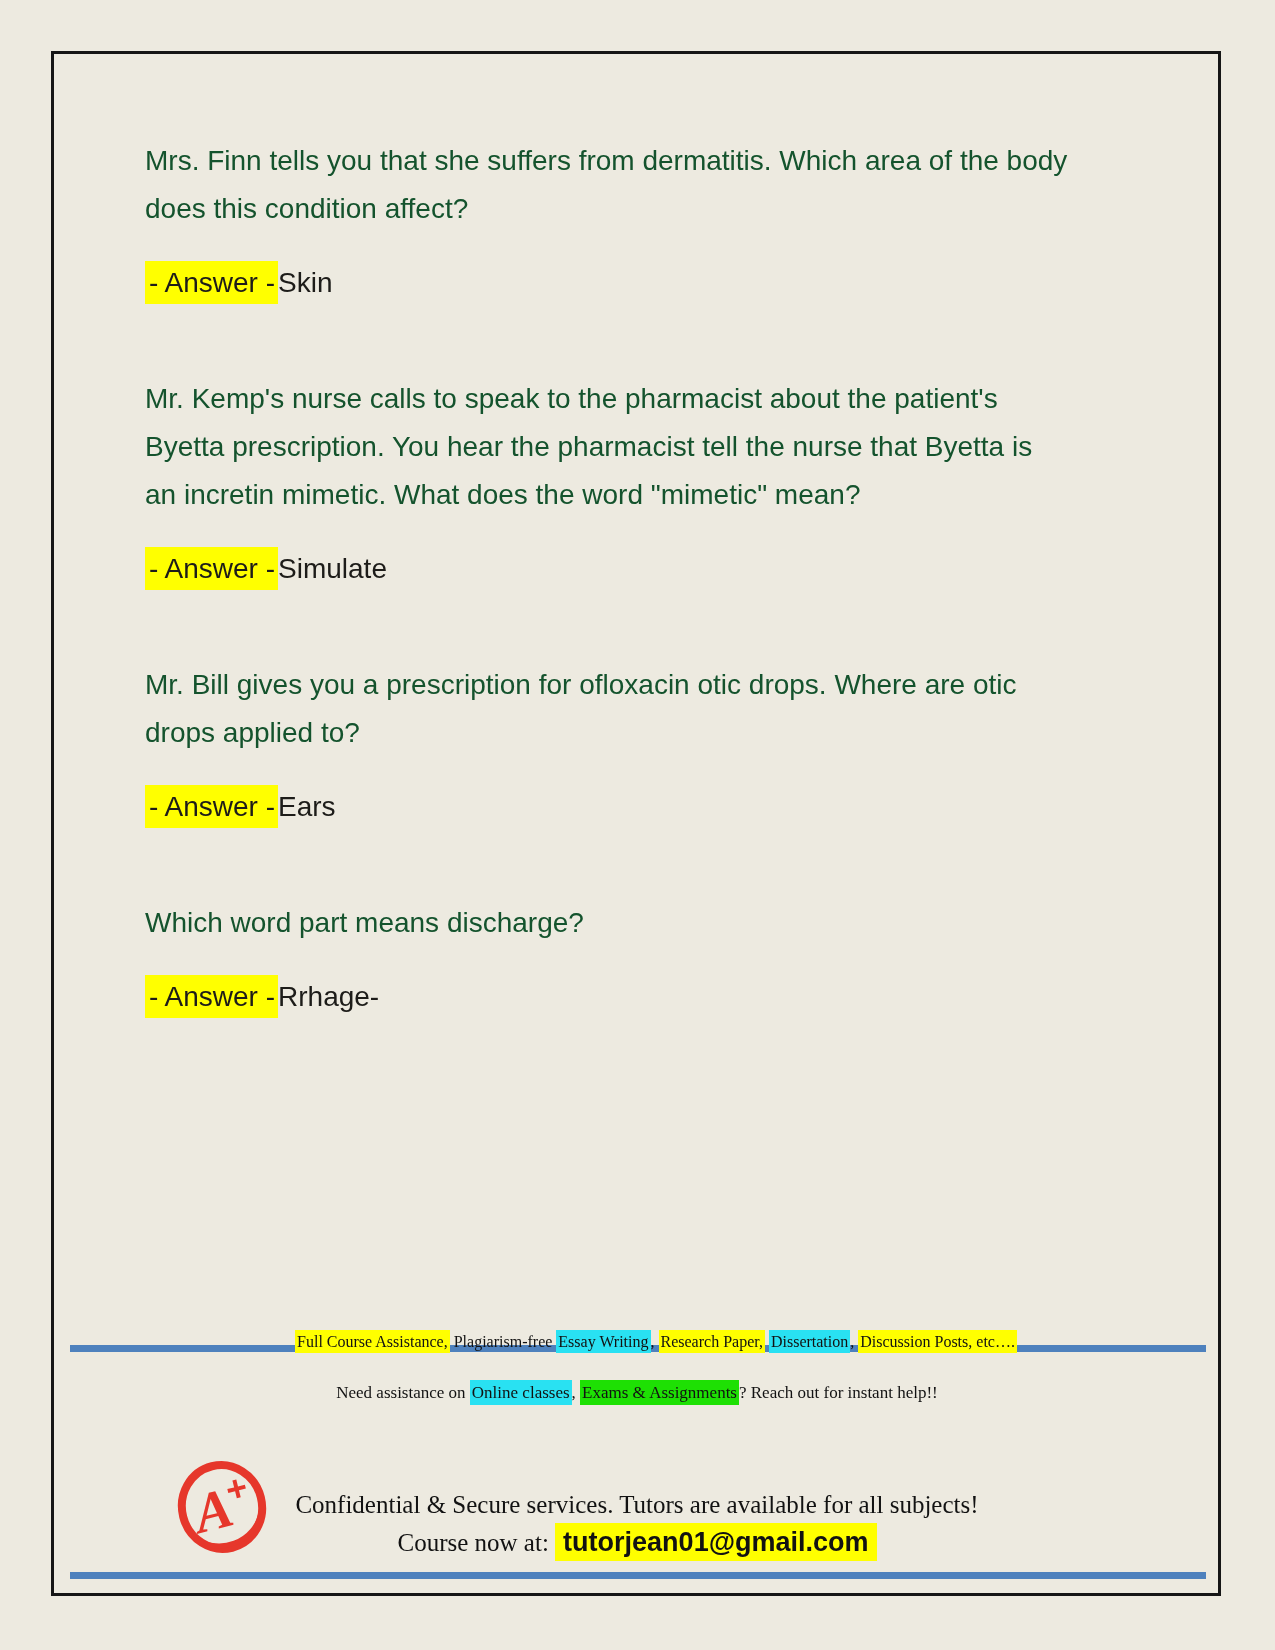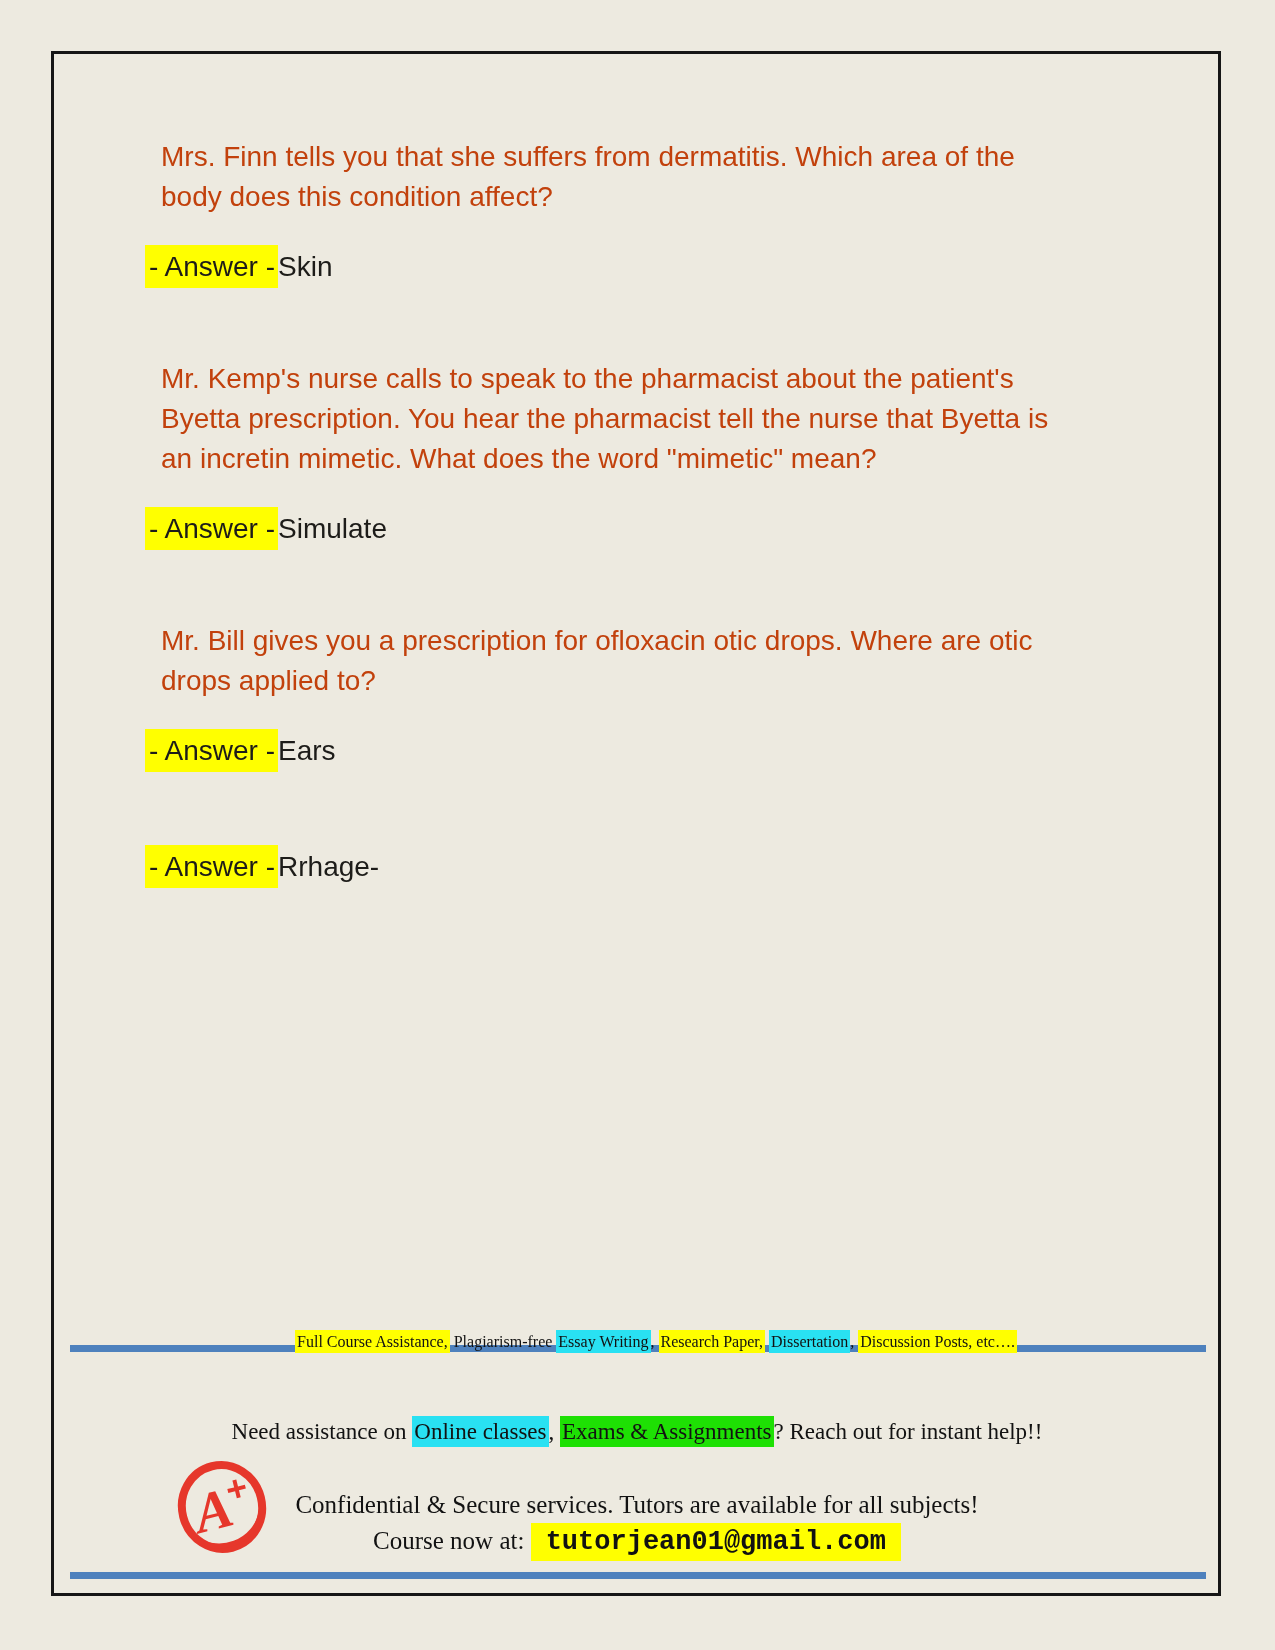--- a/index.html
+++ b/index.html
@@ -24,24 +24,24 @@
     border: 3px solid #161616;
     box-sizing: border-box;
   }
   .content {
     position: absolute;
     left: 145px;
     top: 137px;
     width: 925px;
   }
   .question {
-    margin: 0 0 26px 16px;
+    margin: 0 0 26px 0;
     font-size: 28px;
-    line-height: 40px;
-    color: #c2410c;
+    line-height: 48px;
+    color: #14532d;
   }
   .answer {
     margin: 13px 0 68px 0;
     font-size: 28px;
     line-height: 48px;
     color: #1d1c19;
   }
   .hl-yellow {
     background: #ffff00;
     padding: 6px 3px 6px 4px;
@@ -65,43 +65,43 @@
   #rule-bottom { top: 1572px; }
   .f-line {
     position: absolute;
     left: 51px;
     width: 1172px;
     text-align: center;
     font-family: "Liberation Serif", serif;
     color: #121212;
   }
   #footer-line1 {
-    top: 1396px;
-    font-size: 23px;
+    top: 1366px;
+    font-size: 17px;
   }
   #footer-line2 {
     top: 1317px;
     font-size: 16px;
     padding-left: 19px;
   }
   #services-line {
     top: 1466px;
     font-size: 25px;
     text-align: center;
   }
   #email-line {
     top: 1502px;
     font-size: 25px;
   }
   .email-addr {
-    font-family: Liberation Mono, monospace;
+    font-family: Liberation Sans, sans-serif;
     font-weight: bold;
     font-size: 27px;
     background: #ffff00;
-    padding: 4px 15px;
+    padding: 4px 8px;
   }
   .logo {
     position: absolute;
     left: 168px;
     top: 1461px;
     width: 108px;
     height: 92px;
   }
 </style>
 </head>
@@ -121,20 +121,21 @@
     <p class="answer"><span class="hl-yellow">- Answer -</span><span>Simulate</span></p>
   </section>
 
   <section>
     <p class="question">Mr. Bill gives you a prescription for ofloxacin otic drops. Where are otic drops applied to?</p>
     <p class="answer"><span class="hl-yellow">- Answer -</span><span>Ears</span></p>
   </section>
 
 
   <section>
+    <p class="question">Which word part means discharge?</p>
     <p class="answer"><span class="hl-yellow">- Answer -</span><span>Rrhage-</span></p>
   </section>
 
 </div>
 
 <div id="rule-top" class="rule-blue"></div>
 
 <p id="footer-line1" class="f-line"><span>Need assistance on </span><span class="hl-cyan">Online classes</span><span>, </span><span class="hl-green">Exams &amp; Assignments</span><span>? Reach out for instant help!!</span></p>
 
 <p id="footer-line2" class="f-line"><span class="hl-yellow" style="padding:3px 2px;">Full Course Assistance,</span><span> Plagiarism-free </span><span class="hl-cyan">Essay Writing</span><span>, </span><span class="hl-yellow" style="padding:3px 2px;">Research Paper,</span><span> </span><span class="hl-cyan">Dissertation</span><span>, </span><span class="hl-yellow" style="padding:3px 2px;">Discussion Posts, etc….</span></p>

